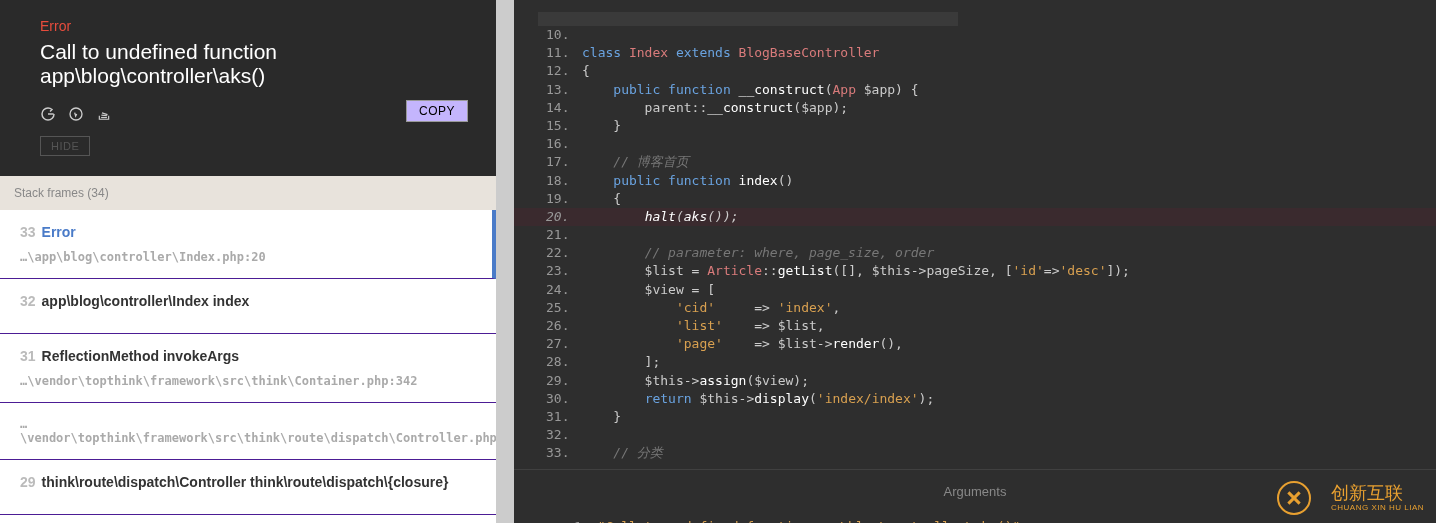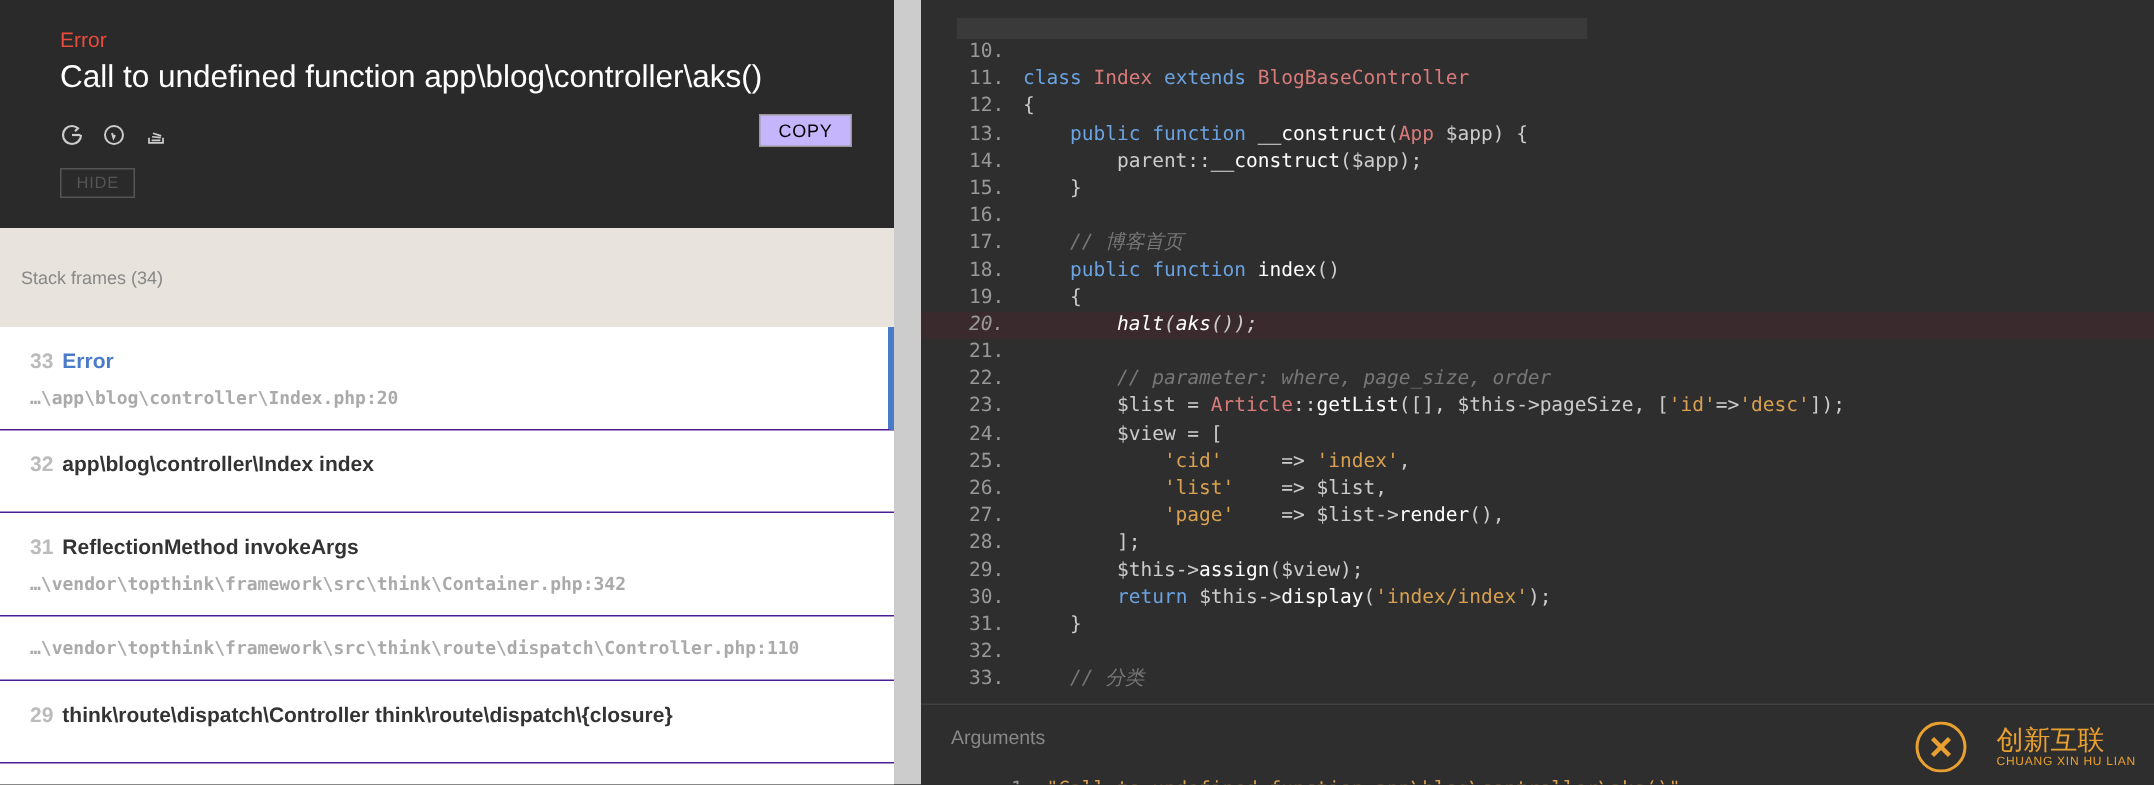--- a/index.html
+++ b/index.html
@@ -1,25 +1,25 @@
 <!DOCTYPE html>
 <html><head>
 <meta charset="utf-8">
 <style>
 * { margin: 0; padding: 0; box-sizing: border-box; }
 body { font-family: -apple-system, BlinkMacSystemFont, "Segoe UI", Helvetica, Arial, sans-serif; width: 1436px; height: 523px; overflow: hidden; background: #2a2a2a; display: flex; }
-.left-panel { width: 596px; height: 100%; display: flex; flex-direction: column; background: #fff; }
+.left-panel { width: 496px; height: 100%; display: flex; flex-direction: column; background: #fff; }
 .left-header { background: #2a2a2a; padding: 18px 40px 20px 40px; position: relative; }
 .err-label { color: #e74c3c; font-size: 14px; margin-bottom: 6px; }
 .err-title { color: #fff; font-size: 21px; font-weight: 400; margin-bottom: 18px; }
 .icon-row { display: flex; align-items: center; gap: 12px; }
 .small-icon { color: #ccc; width: 16px; height: 16px; display: inline-flex; align-items: center; justify-content: center; }
 .copy-btn { position: absolute; right: 28px; bottom: 54px; background: #c4b5fd; border: 1px solid #999; padding: 3px 12px; font-size: 12px; cursor: pointer; letter-spacing: 0.5px; }
 .hide-btn { margin-top: 14px; background: transparent; border: 1px solid #555; color: #555; padding: 3px 10px; font-size: 11px; letter-spacing: 0.5px; }
-.frames-hdr { background: #e8e3dc; color: #888; font-size: 12px; padding: 26px 14px; }
+.frames-hdr { background: #e8e3dc; color: #888; font-size: 12px; padding: 10px 14px; }
 .frames-list { flex: 1; overflow-y: auto; background: #fff; }
 .frame { padding: 14px 20px; border-bottom: 1px solid #4c1d95; position: relative; cursor: pointer; font-weight: bold; }
 .frame.active { border-right: 4px solid #4a7bc8; }
 .frame-top { font-size: 14px; margin-bottom: 10px; }
 .frame-num { color: #bbb; margin-right: 6px; }
 .frame-name { color: #333; }
 .frame.active .frame-name { color: #4a7bc8; }
 .frame-path { font-family: Consolas, Monaco, monospace; font-size: 12px; color: #aaa; }
 .divider { width: 18px; background: #ccc; }
 .right-panel { flex: 1; height: 100%; background: #2e2e2e; display: flex; flex-direction: column; overflow: hidden; }
@@ -30,21 +30,21 @@
 .ln { width: 60px; text-align: right; color: #999; padding-right: 6px; flex-shrink: 0; user-select: none; padding-left: 32px; }
 .lc { color: #888; flex: 1; padding-left: 8px; }
 .kw { color: #6aa3e0; }
 .fn { color: #fff; }
 .cls { color: #d97b7b; }
 .str { color: #d8a050; }
 .cmt { color: #777; font-style: italic; }
 .var { color: #ccc; }
 .punct { color: #ccc; }
 .op { color: #ccc; }
-.args-hdr { color: #888; font-size: 13px; padding: 14px 20px; border-top: 1px solid #404040; margin-top: 6px; }
+.args-hdr { color: #888; font-size: 13px; padding: 14px 20px; border-top: 1px solid #404040; margin-top: 6px; text-align: center; }
 .arg-item { font-family: Consolas, Monaco, monospace; font-size: 13px; padding: 6px 40px 6px 60px; color: #ccc; }
 .arg-num { color: #999; margin-right: 8px; }
 .arg-str { color: #d8a050; }
 .watermark { position: fixed; right: 12px; bottom: 8px; color: #e8a030; display: flex; align-items: center; gap: 20px; }
 .wm-logo { width: 34px; height: 34px; border: 2px solid #e8a030; border-radius: 50%; position: relative; }
 .wm-logo::before, .wm-logo::after { content: ""; position: absolute; background: #e8a030; }
 .wm-logo::before { width: 16px; height: 3px; top: 50%; left: 50%; transform: translate(-50%,-50%) rotate(45deg); }
 .wm-logo::after { width: 16px; height: 3px; top: 50%; left: 50%; transform: translate(-50%,-50%) rotate(-45deg); }
 .wm-text { font-size: 18px; font-weight: 500; line-height: 1.05; }
 .wm-sub { font-size: 8px; letter-spacing: 0.5px; color: #e8a030; }

